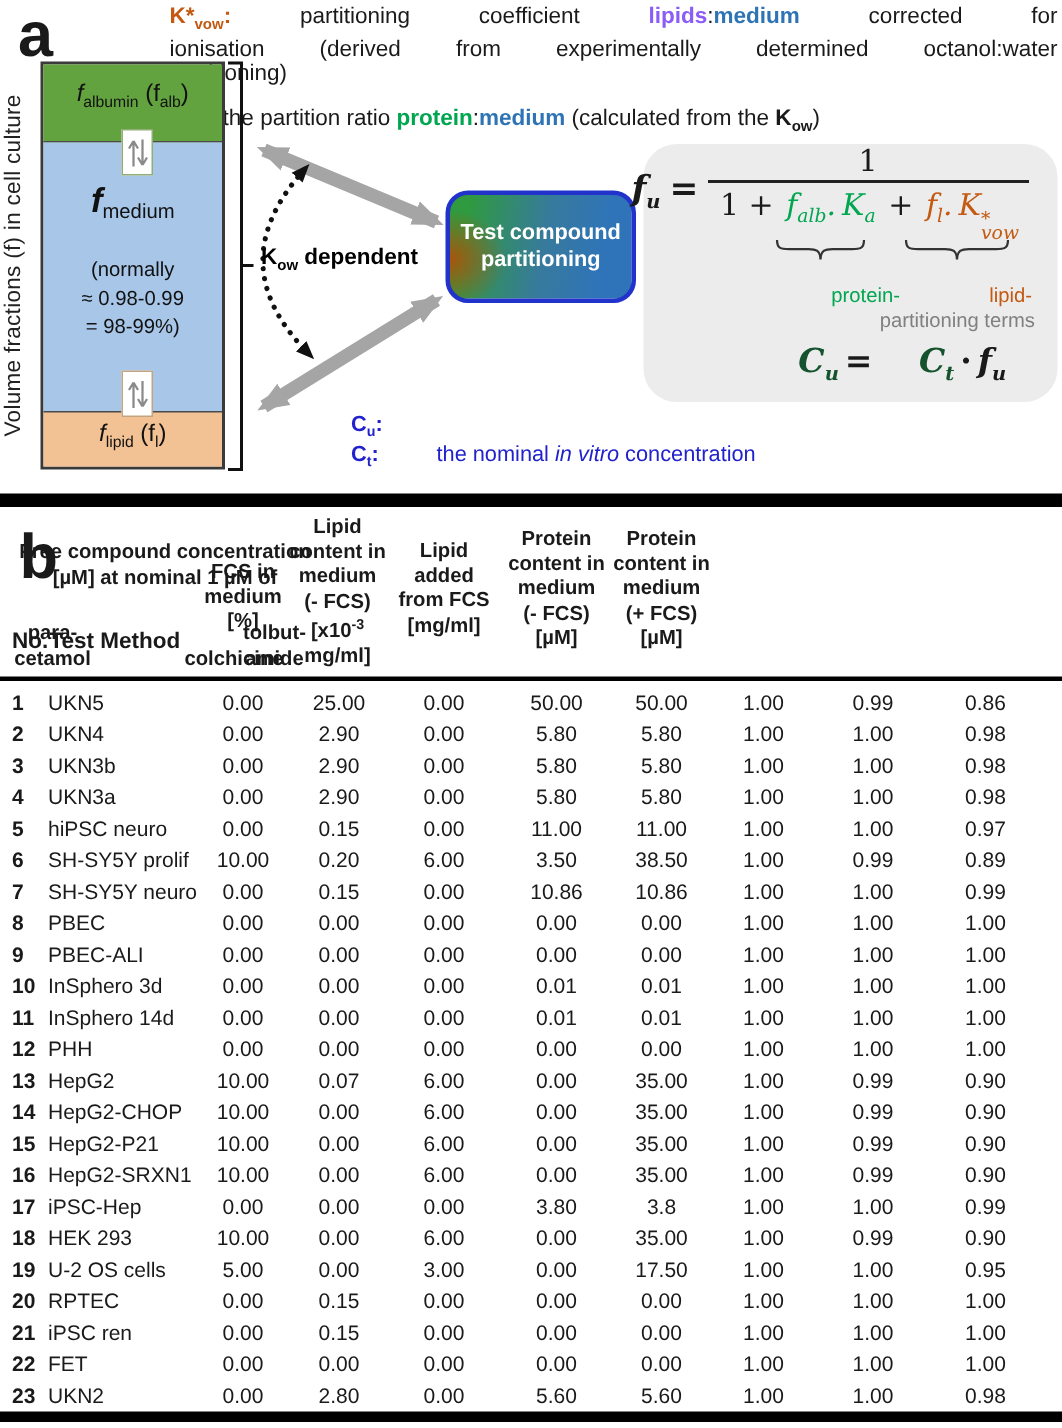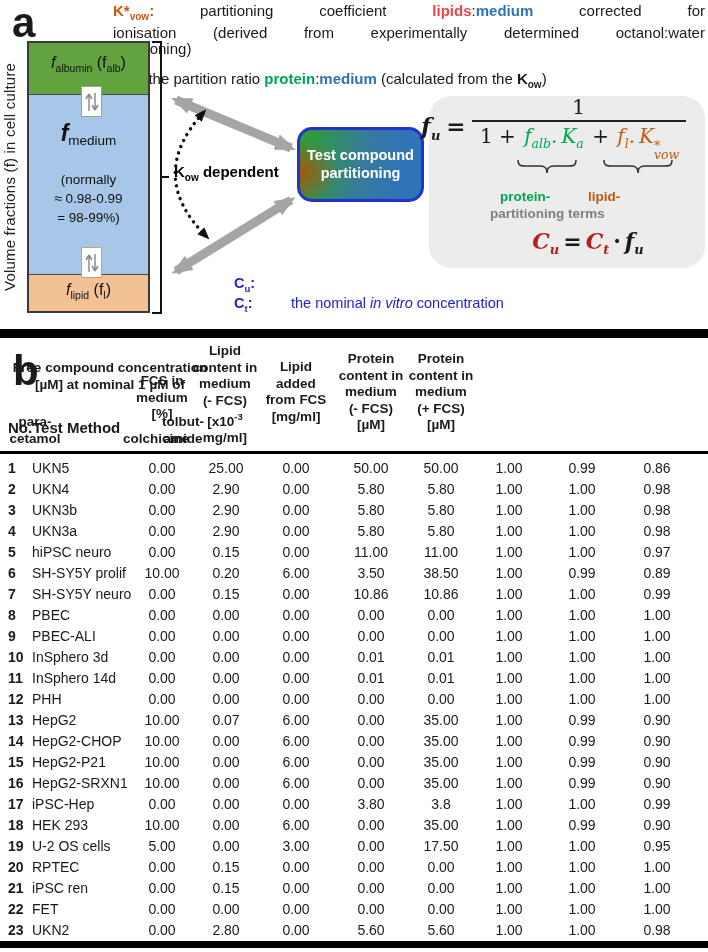--- a/index.html
+++ b/index.html
@@ -45,21 +45,21 @@
       radial-gradient(ellipse 48px 42px at 0% 62%, rgba(173,82,10,0.95), rgba(173,82,10,0) 78%),
       linear-gradient(100deg, #2f9a3f 10%, #377a9d 52%, #2f74b8 82%);
     color:#fff; font-weight:bold; font-size:14.5px; line-height:17.5px;
     display:flex; align-items:center; justify-content:center; text-align:center; padding:2px; }
 
   
   .legend-kvow { position:absolute; left:113px; top:3px; width:592px; font-size:15px; line-height:15.8px; color:#1a1a1a; }
   .jline { display:flex; justify-content:space-between; }
   .legend-kvow .orange-term { color:#c45911; font-weight:bold; }
   .legend-kvow sub, .ka-line sub { font-size:10px; }
-  .tok-orange { color:#ef4444; font-weight:bold; }
+  .tok-orange { color:#8b5cf6; font-weight:bold; }
   .tok-blue { color:#2e74b5; font-weight:bold; }
   .tok-green { color:#00a650; font-weight:bold; }
 
   .ka-line { position:absolute; left:113px; top:70px; width:592px; font-size:15px; white-space:nowrap; }
   .ka-line .term { color:#00a650; font-weight:bold; margin-right:14px; }
   .ka-line .kow-b { font-weight:bold; }
 
   .cu-legend { position:absolute; left:234px; top:276px; font-size:14.5px; line-height:15px; color:#2222cc; }
   .cu-row { display:flex; margin-bottom:0px; }
   .cu-row .cl { width:57px; font-weight:bold; }
@@ -74,28 +74,28 @@
   .fraction { width:218px; text-align:center; font-family:"DejaVu Serif", serif; }
   .fraction .num { font-size:20px; line-height:24px; }
   .fraction .bar { border-top:2px solid #222; margin:1px 2px; }
   .fraction .den { font-size:20px; line-height:27px; white-space:nowrap; font-style:italic; }
   .den .op { font-style:normal; padding:0 2px; }
   .den sub { font-size:12.5px; }
   .den .gr { color:#00a650; }
   .den .or { color:#c45911; }
   .supsub { display:inline-flex; flex-direction:column; align-items:flex-start; vertical-align:-7px; font-size:12.5px; line-height:9px; }
   .brace { position:absolute; }
-  .fm-label { position:absolute; font-size:13.5px; font-weight:bold; text-align:left; }
+  .fm-label { position:absolute; font-size:13.5px; font-weight:normal; text-align:right; }
   .fm-protein { left:500px; top:189px; width:100px; color:#00a650; }
   .fm-lipid { left:588px; top:189px; width:100px; color:#c45911; }
   .fm-terms { left:490px; top:206px; width:200px; color:#808080; }
   .cu-eq { position:absolute; left:458px; top:228px; width:260px; text-align:center;
     font-family:"DejaVu Serif", serif; font-size:22px; font-weight:bold; font-style:italic; }
   .cu-eq sub { font-size:13px; }
-  .cu-eq .blue { color:#b91c1c; }
+  .cu-eq .blue { color:#14532d;margin-left:27px; }
   .cu-eq .op { font-style:normal; padding:0 4px; }
 
   
   .sep-band { position:absolute; left:0; top:329px; width:708px; height:9px; background:#000; }
   .head-rule { position:absolute; left:0; top:451px; width:708px; height:2.5px; background:#000; }
   .bottom-band { position:absolute; left:0; top:941px; width:708px; height:7px; background:#000; }
 
   .thead { position:absolute; left:0; top:339px; width:708px; height:112px; font-weight:bold; }
   .th { position:absolute; text-align:center; font-size:13.5px; line-height:16.5px; white-space:pre-line; }
   .th-no { left:8px; bottom:15px; text-align:left; font-size:15px; }

